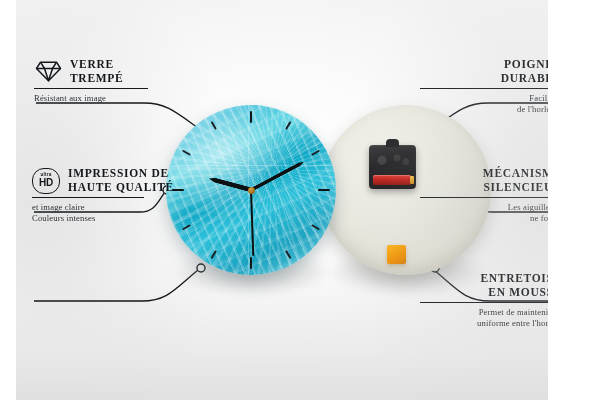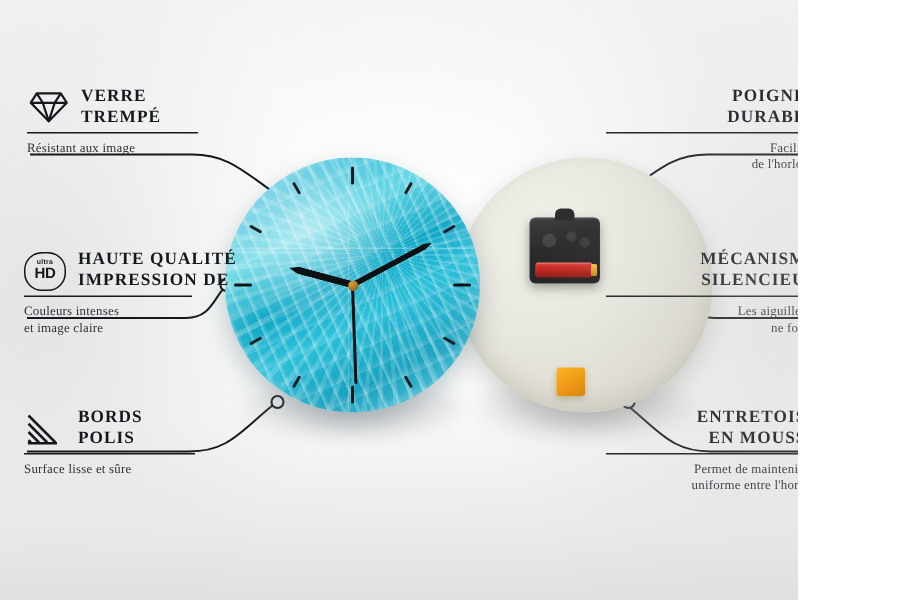--- a/index.html
+++ b/index.html
@@ -4,20 +4,21 @@
 <style>
   html,body{margin:0;padding:0;}
   body{width:600px;height:400px;overflow:hidden;font-family:"Liberation Serif",serif;}
 
   #stage{
     position:relative;width:532px;height:400px;
     background:
       radial-gradient(ellipse 280px 200px at 50% 42%, #ffffff 0%, #fbfbfb 45%, #f2f2f2 100%),
       linear-gradient(105deg,#e9e9e9 0%,#f6f6f6 18%,#ffffff 42%,#fdfdfd 62%,#f0f0f0 84%,#e6e6e6 100%);
     overflow:hidden;
+    margin-left:16px;
   }
   #stage:before{
     content:"";position:absolute;left:-40px;top:-30px;width:260px;height:460px;
     background:radial-gradient(ellipse at 30% 50%, rgba(190,190,190,.30) 0%, rgba(200,200,200,.10) 45%, rgba(255,255,255,0) 72%);
     pointer-events:none;
   }
   #stage:after{
     content:"";position:absolute;right:-60px;top:-40px;width:260px;height:480px;
     background:radial-gradient(ellipse at 70% 50%, rgba(188,188,188,.28) 0%, rgba(205,205,205,.09) 48%, rgba(255,255,255,0) 74%);
     pointer-events:none;
@@ -227,55 +228,31 @@
 
   <div class="feature left" style="left:16px;top:167px;">
     <div class="fhead">
       <div class="ficon">
         <div class="hdbox">
           <span class="u">ultra</span>
           <span class="h">HD</span>
         </div>
       </div>
       <div class="ftitle">
+        <div>IMPRESSION DE</div>
         <div>HAUTE QUALITÉ</div>
-        <div>IMPRESSION DE</div>
       </div>
     </div>
     <div class="fline" style="width:112px;"></div>
     <div class="fdesc">
+      <div>et image claire</div>
       <div>Couleurs intenses</div>
-      <div>et image claire</div>
-    </div>
-  </div>
-
-  <div class="feature left" style="left:16px;top:272px;">
-    <div class="fhead">
-      <div class="ficon">
-        <svg width="27" height="24" viewBox="0 0 27 24">
-          <g stroke="#14181c" stroke-width="1.7" stroke-linecap="butt">
-            <path d="M2,3 L20,21"></path>
-            <path d="M2,8.5 L14.5,21"></path>
-            <path d="M2,14 L9,21"></path>
-            <path d="M2,19.4 L3.6,21"></path>
-            <path d="M1.6,21.5 L21,21.5"></path>
-          </g>
-        </svg>
-      </div>
-      <div class="ftitle">
-        <div>BORDS</div>
-        <div>POLIS</div>
-      </div>
-    </div>
-    <div class="fline" style="width:114px;"></div>
-    <div class="fdesc">
-      <div>Surface lisse et sûre</div>
-      <div></div>
-    </div>
-  </div>
+    </div>
+  </div>
+
 
   <div class="feature right" style="left:404px;top:58px;">
     <div class="fhead">
       <div class="ftitle">
         <div>POIGNÉE</div>
         <div>DURABLE</div>
       </div>
       <div class="ficon">
         <svg width="28" height="25" viewBox="0 0 28 25">
           <g fill="none" stroke="#14181c" stroke-width="1.5" stroke-linejoin="round">

